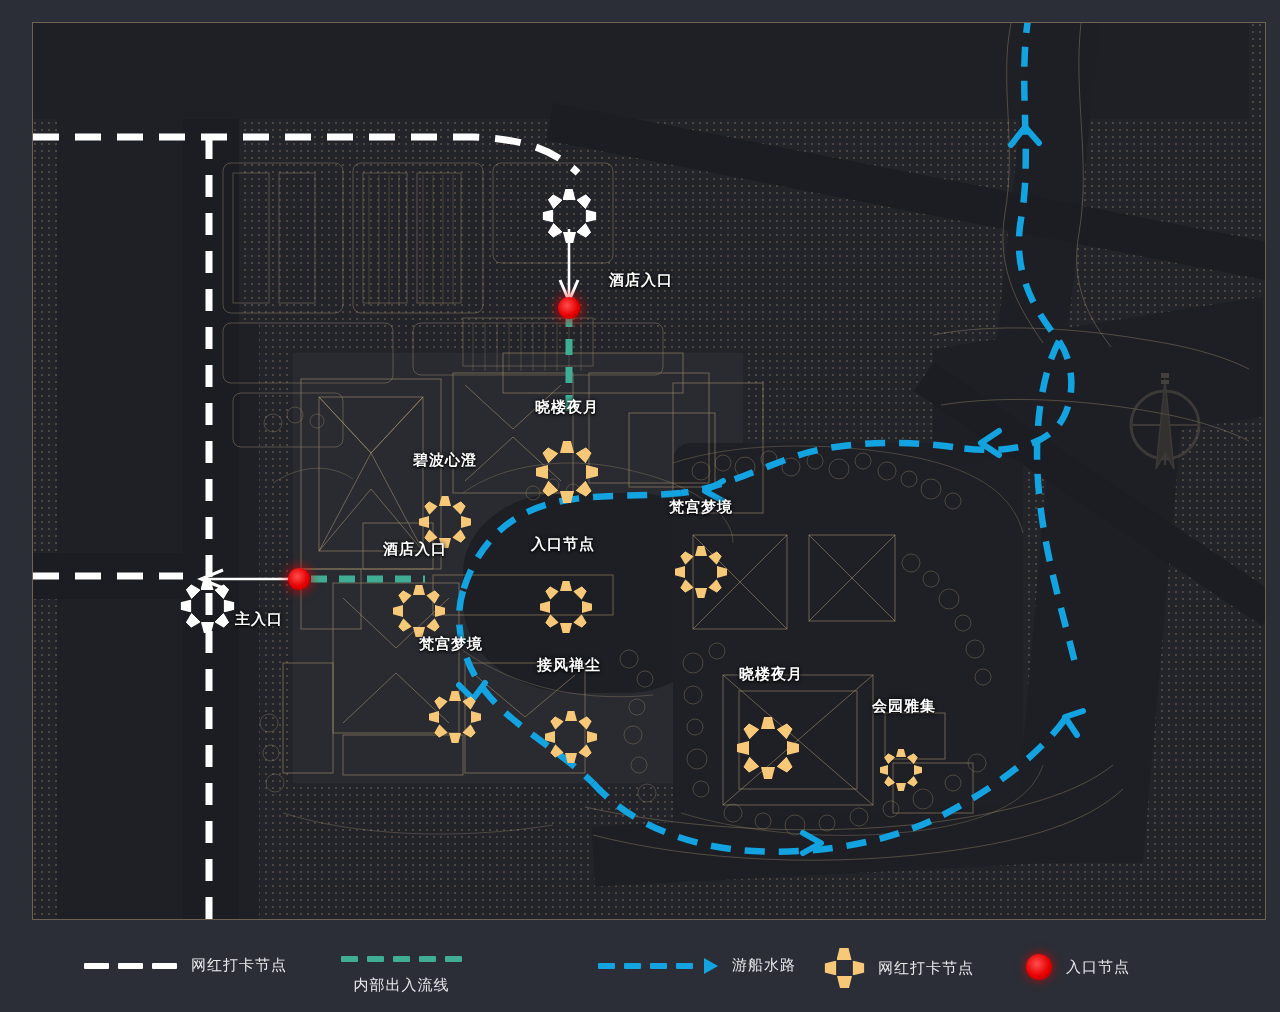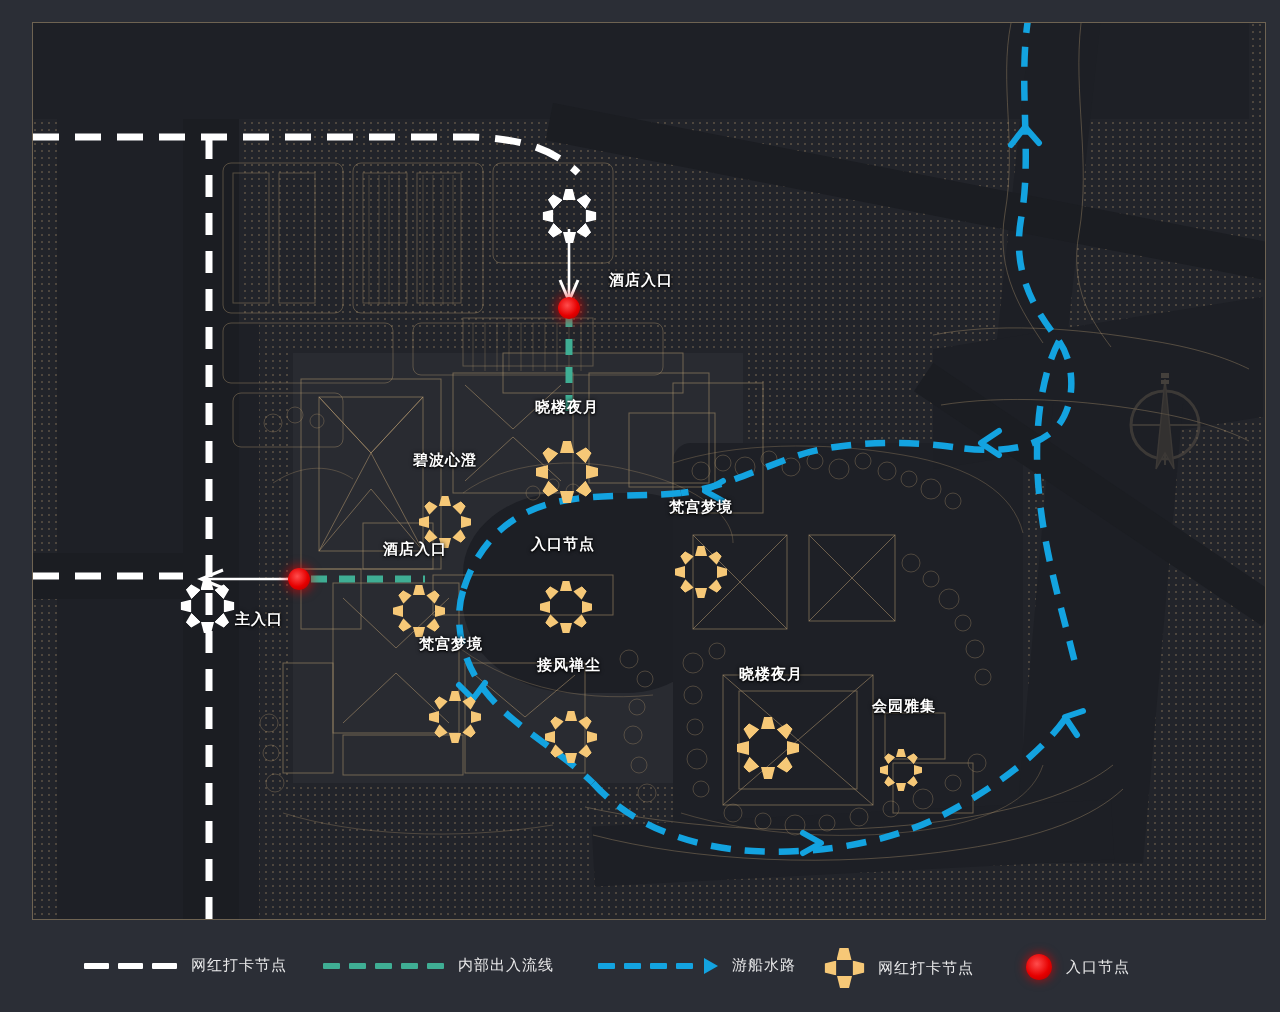--- a/index.html
+++ b/index.html
@@ -440,21 +440,21 @@
 
     <div class="lg" style="left:84px;">
       <div class="dashrow">
         <span class="dash w"></span>
           <span class="dash w"></span>
           <span class="dash w"></span>
       </div>
       <span class="txt">网红打卡节点</span>
     </div>
 
-    <div class="lg" style="left:323px;">
+    <div class="lg" style="left:341px;flex-direction:column;">
       <div class="dashrow">
         <span class="dash t"></span>
           <span class="dash t"></span>
           <span class="dash t"></span>
         <span class="dash t"></span>
           <span class="dash t"></span>
       </div>
       <span class="txt">内部出入流线</span>
     </div>
 

